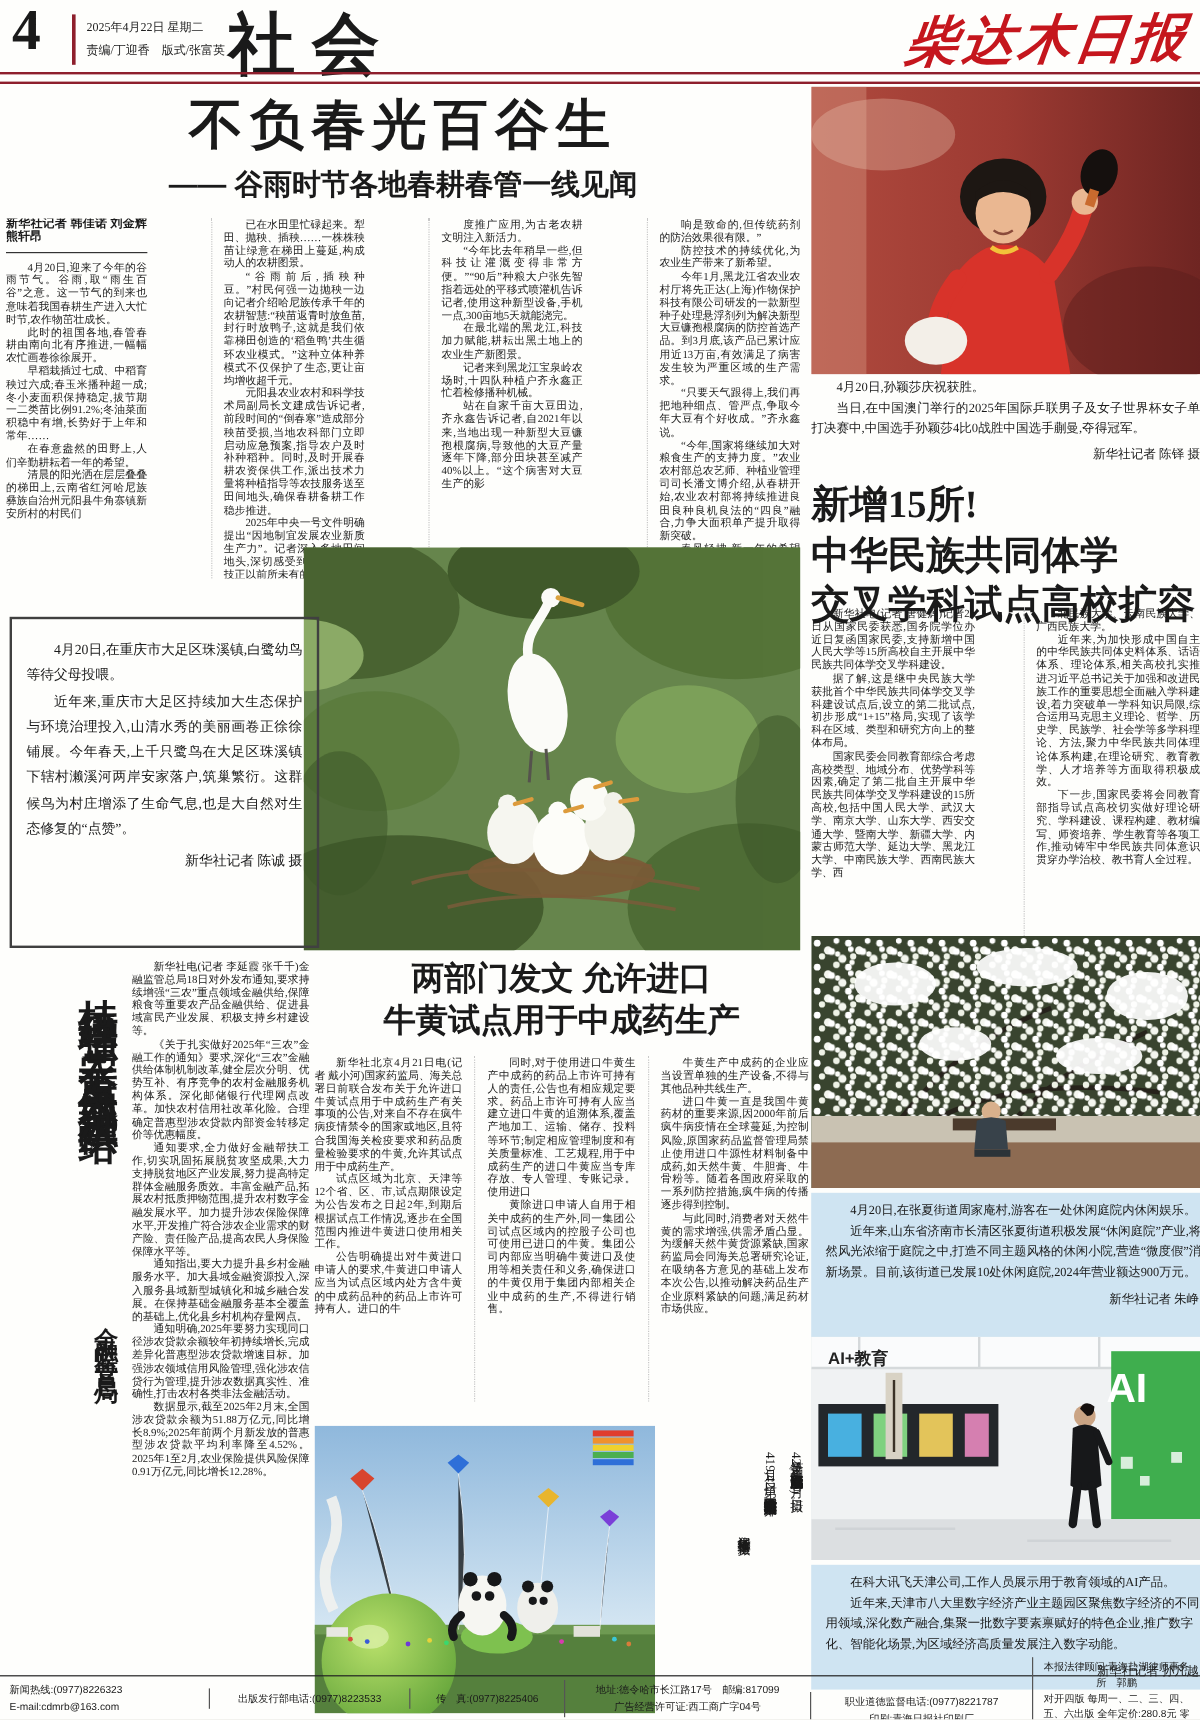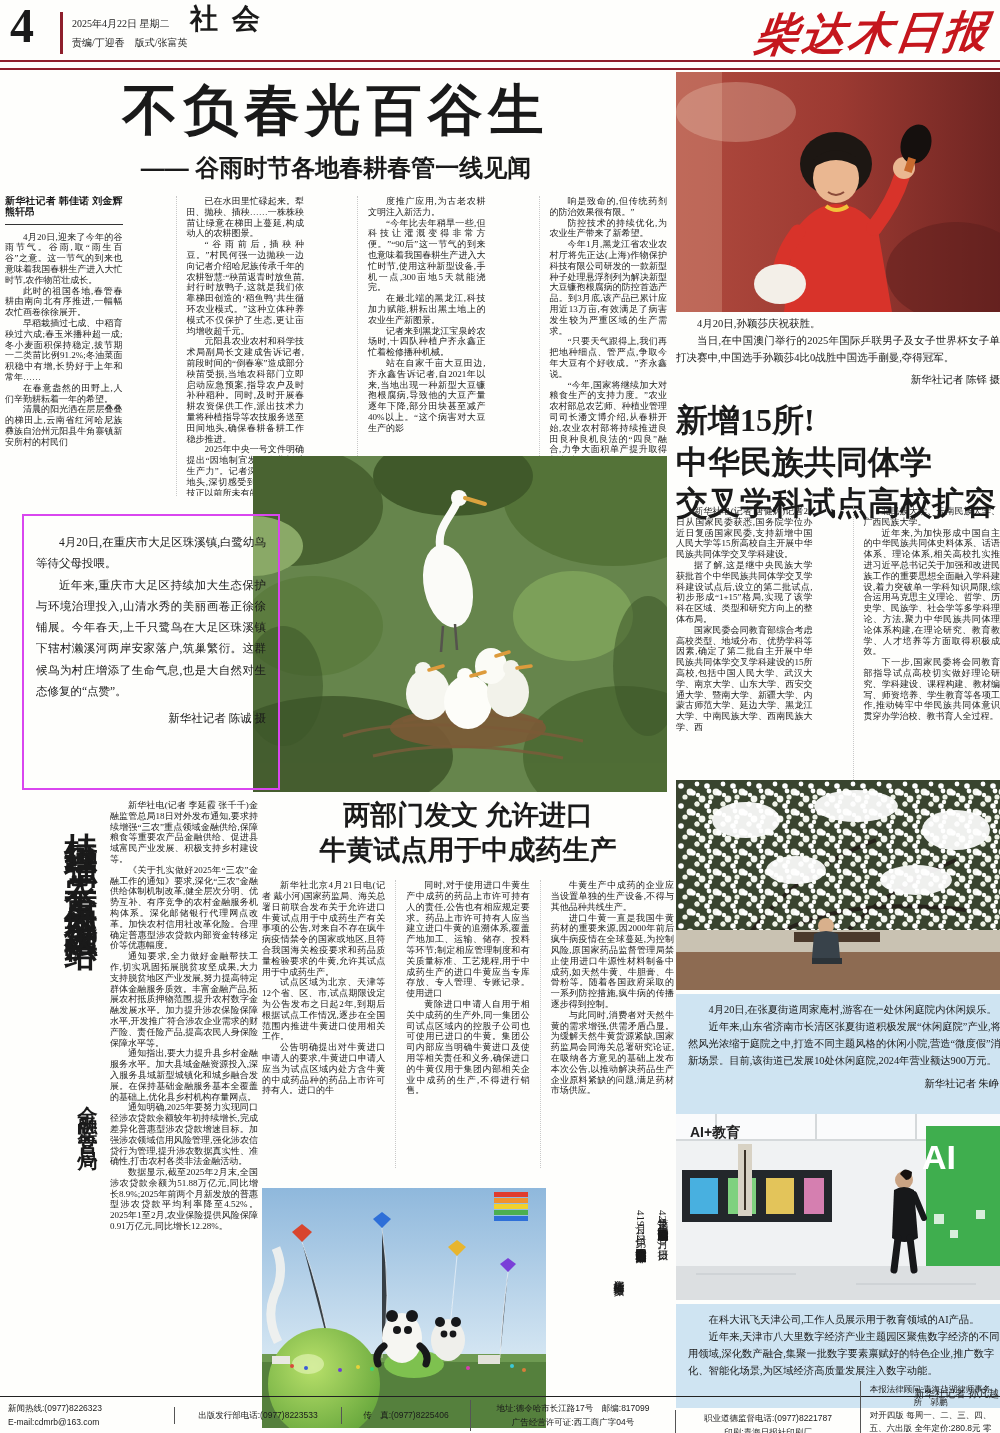--- a/index.html
+++ b/index.html
@@ -5,43 +5,43 @@
   html,body{margin:0;padding:0;background:#e8e8e4;}
   .page{position:relative;width:1000px;height:1433px;background:#fefefc;margin:0 auto;
         font-family:"Liberation Serif","DejaVu Serif",serif;color:#1a1a1a;overflow:hidden;}
   .abs{position:absolute;}
   .sans{font-family:"Liberation Sans","DejaVu Sans",sans-serif;}
 
   
   .pagenum{left:10px;top:2px;font-size:48px;font-weight:bold;line-height:1;}
   .hdr-bar{left:60px;top:12px;width:3px;height:42px;background:#8e1f2c;}
   .hdr-dates{left:72px;top:14px;font-size:10px;line-height:1.9;color:#222;}
-  .section-title{left:190px;top:0px;font-size:28px;font-weight:bold;letter-spacing:14px;}
+  .section-title{left:190px;top:0px;font-size:56px;font-weight:bold;letter-spacing:14px;}
   .masthead{right:10px;top:4px;font-size:44px;font-weight:bold;color:#c5161d;
             font-style:italic;transform:skewX(-8deg) rotate(-1deg);letter-spacing:3px;}
   .hdr-rule{left:0;top:60px;width:1000px;height:6px;border-top:2px solid #8e1f2c;border-bottom:2px solid #8e1f2c;}
 
   
   .bodytext{font-size:9px;line-height:10.8px;text-align:justify;}
   .paras p{margin:0;text-indent:2em;}
   .cols{display:flex;}
   .col{flex:1;overflow:hidden;}
   .col + .col{border-left:1px dotted #c8c8c8;padding-left:10px;margin-left:10px;}
   .byline{font-weight:bold;font-size:10px;border-bottom:1px solid #333;padding-bottom:6px;margin-bottom:7px;}
   .credit{text-align:right;margin-top:6px;}
 
   
   .lead{left:5px;top:74px;width:662px;}
-  .lead h1{margin:0;text-align:center;font-size:55px;letter-spacing:6px;font-weight:bold;}
+  .lead h1{margin:0;text-align:center;font-size:45px;letter-spacing:6px;font-weight:bold;}
   .lead h2{margin:4px 0 0 0;text-align:center;font-size:24px;font-weight:bold;
            font-family:"Liberation Sans","DejaVu Sans",sans-serif;}
   .lead .cols{margin-top:12px;height:300px;gap:43px;}
 
   
-  .capbox{left:22px;top:514px;width:230px;height:240px;border:2px solid #d946ef;
+  .capbox{left:8px;top:514px;width:230px;height:240px;border:2px solid #404040;
           padding:16px 12px;font-size:11.5px;line-height:1.85;text-align:justify;overflow:hidden;}
   .smallcap{font-size:10.5px;line-height:1.6;text-align:justify;overflow:hidden;}
   .bluecap{background:#cfe4f2;padding:8px 12px;font-size:10.3px;line-height:1.65;}
 
   
   .ttphoto{left:676px;top:72px;width:324px;height:240px;overflow:hidden;}
   .ttcap{left:676px;top:316px;width:324px;height:82px;}
   .minzu-head{left:676px;top:400px;width:324px;font-size:32px;font-weight:bold;
               line-height:1.3;white-space:pre-line;}
   .minzu-cols{left:676px;top:506px;width:324px;height:282px;gap:30px;}
@@ -120,21 +120,21 @@
         <div class="paras">
             <p>已在水田里忙碌起来。犁田、抛秧、插秧……一株株秧苗让绿意在梯田上蔓延,构成动人的农耕图景。</p>
             <p>“谷雨前后,插秧种豆。”村民何强一边抛秧一边向记者介绍哈尼族传承千年的农耕智慧:“秧苗返青时放鱼苗,封行时放鸭子,这就是我们依靠梯田创造的‘稻鱼鸭’共生循环农业模式。”这种立体种养模式不仅保护了生态,更让亩均增收超千元。</p>
             <p>元阳县农业农村和科学技术局副局长文建成告诉记者,前段时间的“倒春寒”造成部分秧苗受损,当地农科部门立即启动应急预案,指导农户及时补种稻种。同时,及时开展春耕农资保供工作,派出技术力量将种植指导等农技服务送至田间地头,确保春耕备耕工作稳步推进。</p>
             <p>2025年中央一号文件明确提出“因地制宜发展农业新质生产力”。记者深入多地田间地头,深切感受到现代农业科技正以前所未有的速度和深</p>
           </div>
       </div>
       <div class="col">
         <div class="paras">
             <p>度推广应用,为古老农耕文明注入新活力。</p>
-            <p>“今年比去年稍旱一些,但科技让灌溉变得非常方便。”“90后”这一节气的到来也意味着我国春耕生产进入大忙时节,使用这种新型设备,手机一点,300亩地5天就能浇完。</p>
+            <p>“今年比去年稍旱一些,但科技让灌溉变得非常方便。”“90后”种粮大户张先智指着远处的平移式喷灌机告诉记者,使用这种新型设备,手机一点,300亩地5天就能浇完。</p>
             <p>在最北端的黑龙江,科技加力赋能,耕耘出黑土地上的农业生产新图景。</p>
             <p>记者来到黑龙江宝泉岭农场时,十四队种植户齐永鑫正忙着检修播种机械。</p>
             <p>站在自家千亩大豆田边,齐永鑫告诉记者,自2021年以来,当地出现一种新型大豆镰孢根腐病,导致他的大豆产量逐年下降,部分田块甚至减产40%以上。“这个病害对大豆生产的影</p>
           </div>
       </div>
       <div class="col">
         <div class="paras">
             <p>响是致命的,但传统药剂的防治效果很有限。”</p>
             <p>防控技术的持续优化,为农业生产带来了新希望。</p>
             <p>今年1月,黑龙江省农业农村厅将先正达(上海)作物保护科技有限公司研发的一款新型种子处理悬浮剂列为解决新型大豆镰孢根腐病的防控首选产品。到3月底,该产品已累计应用近13万亩,有效满足了病害发生较为严重区域的生产需求。</p>

